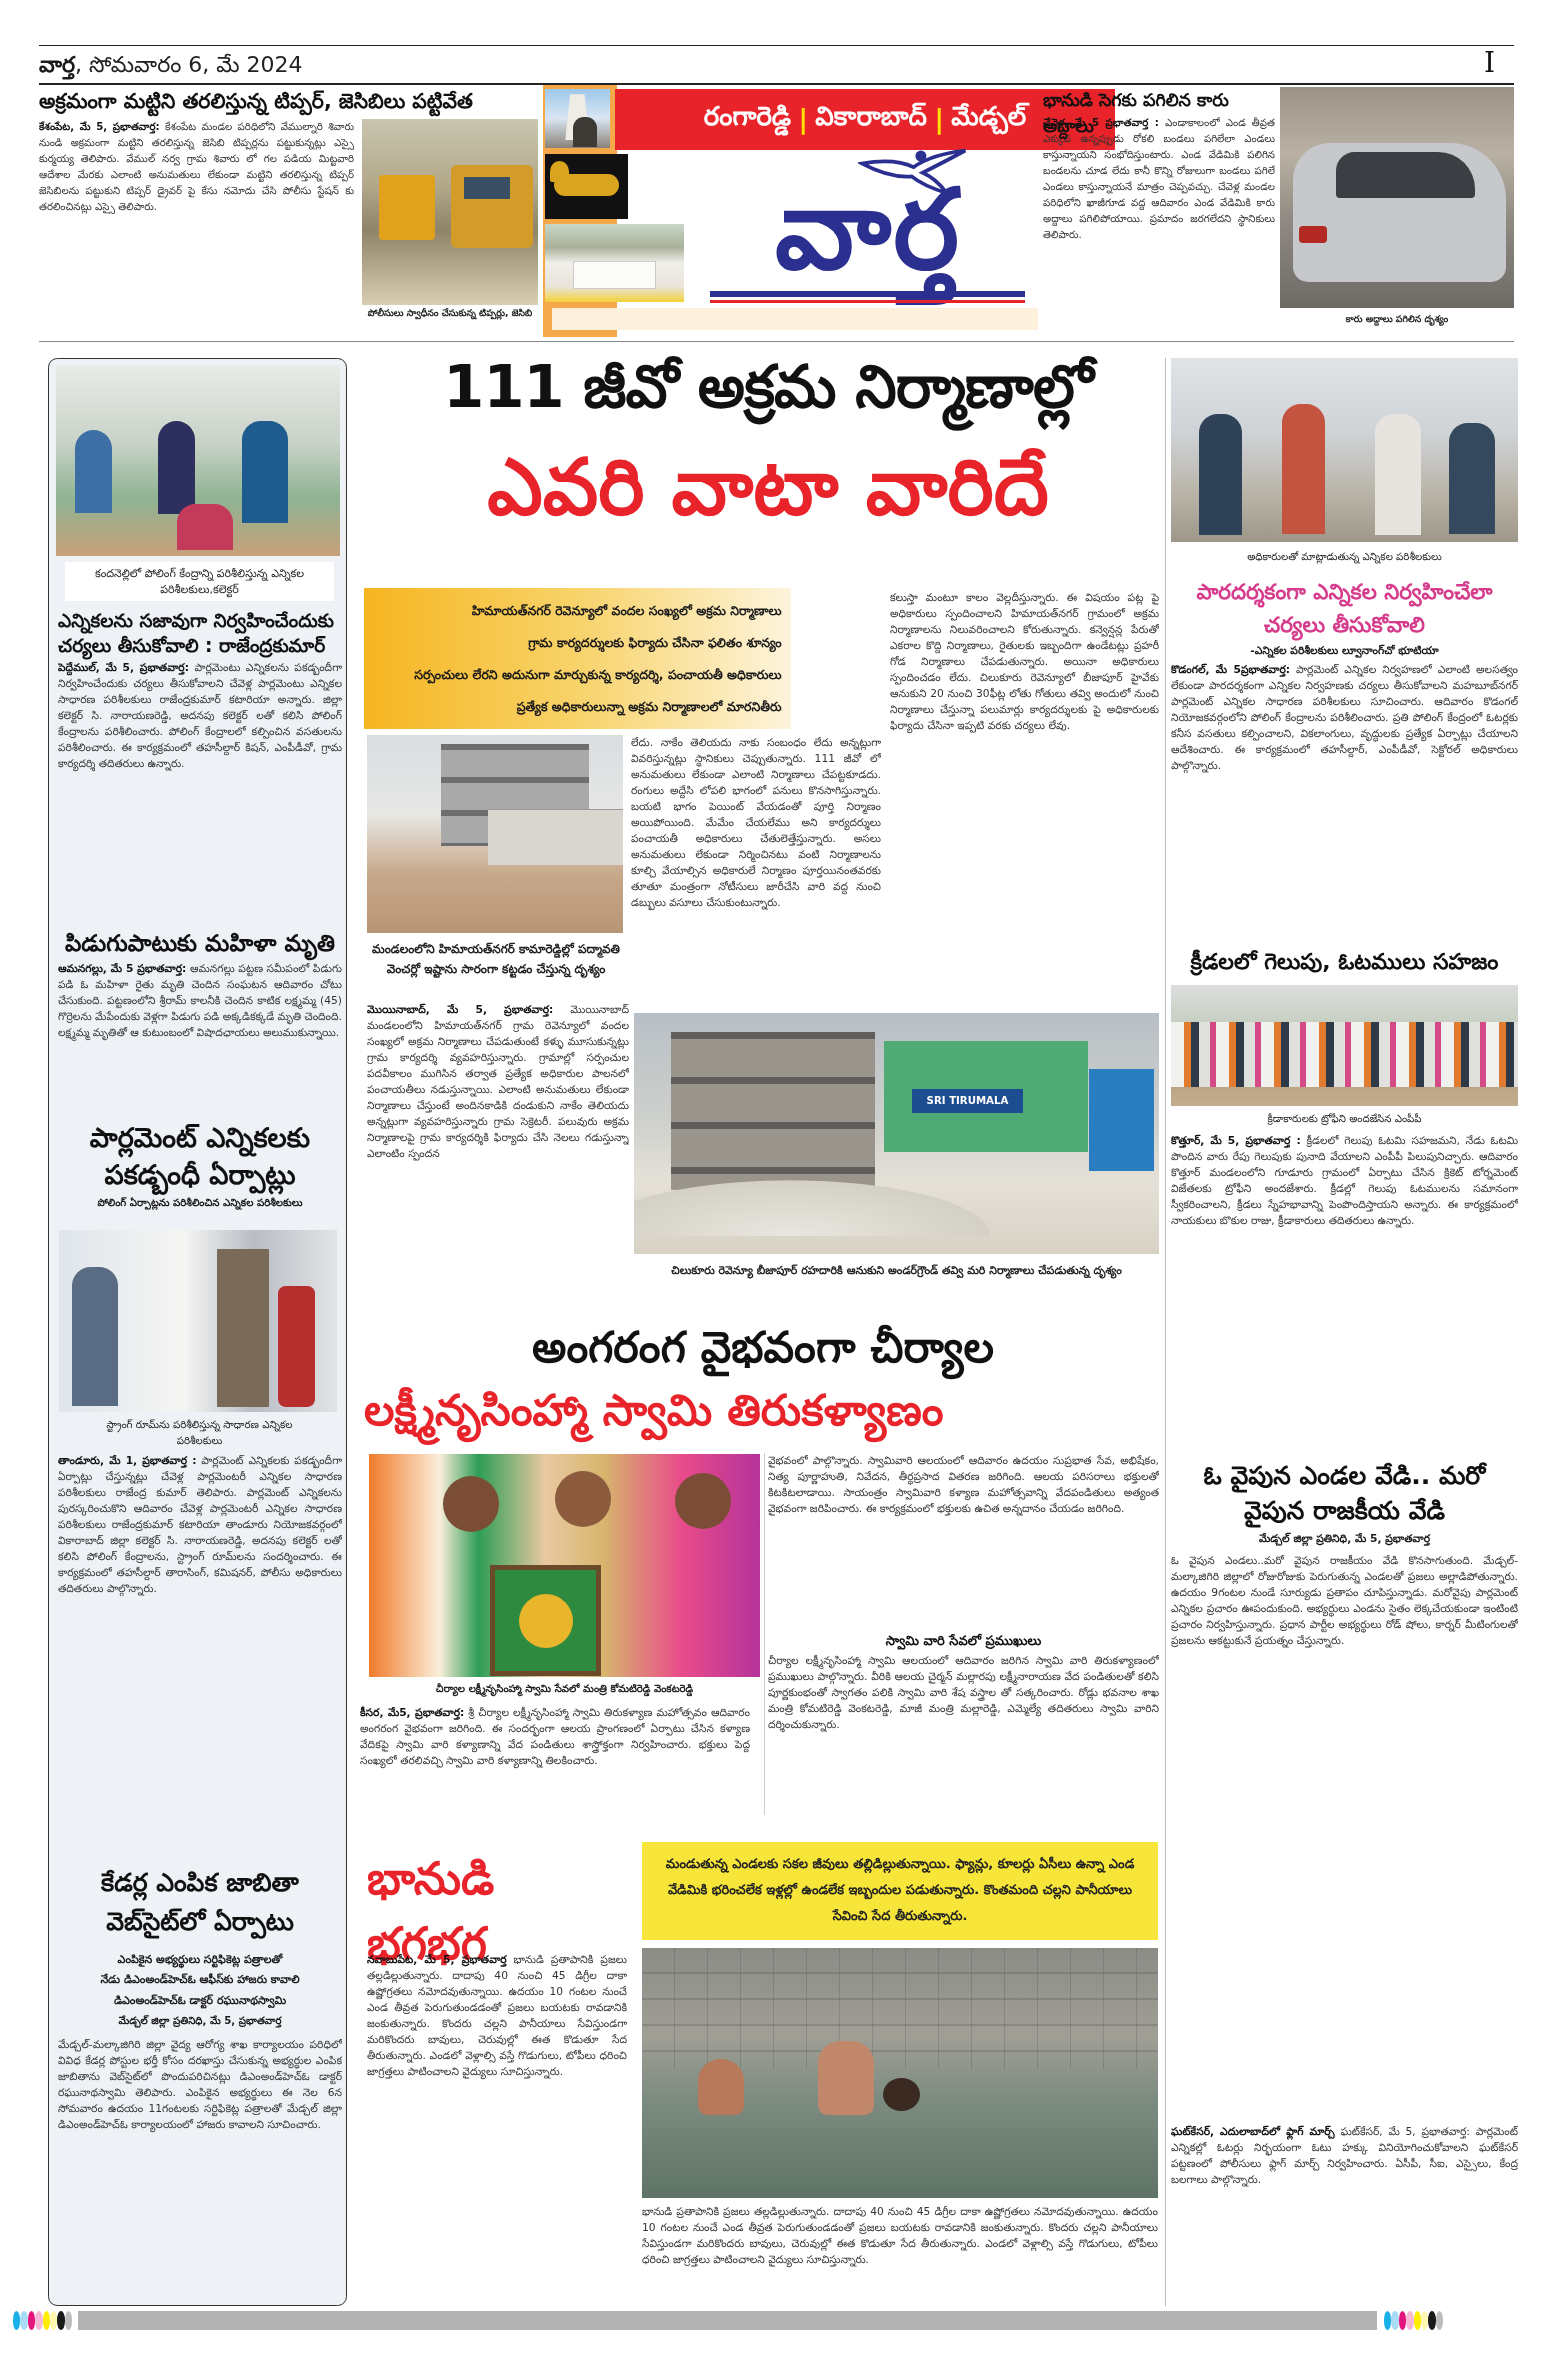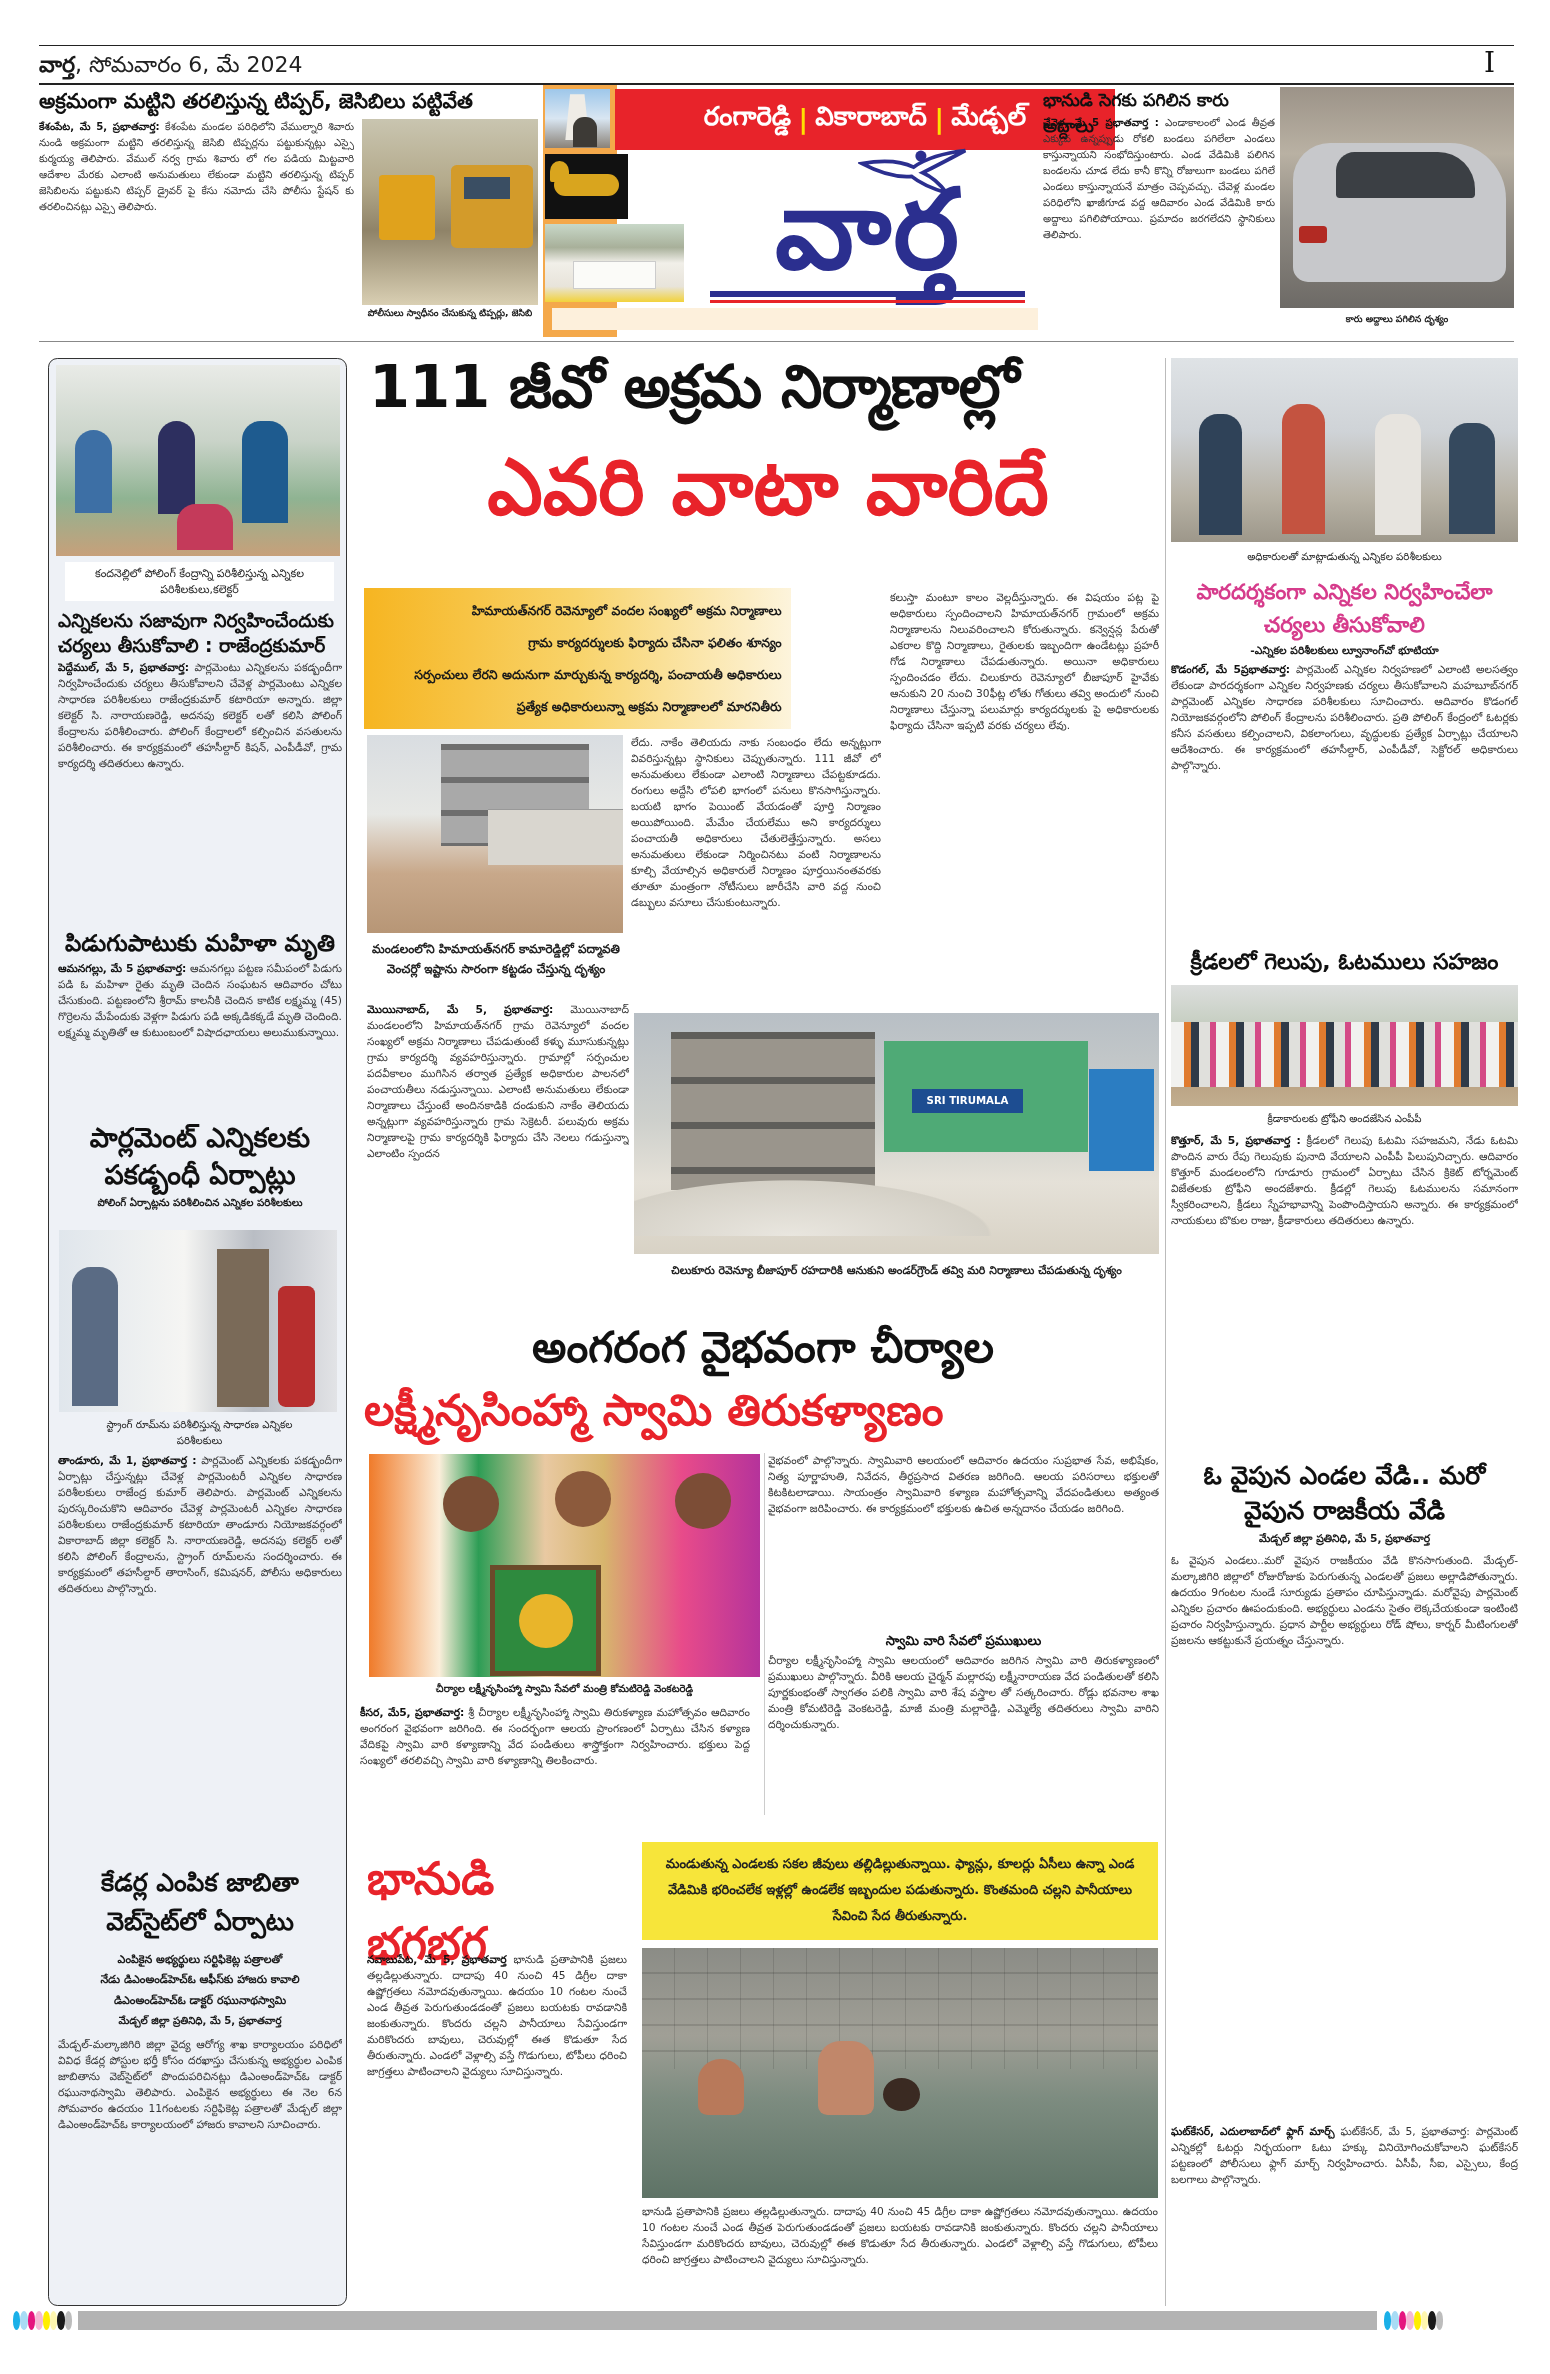--- a/index.html
+++ b/index.html
@@ -115,21 +115,21 @@
 
 <div class="abs hl-black" style="left:58px; top:1863px; width:284px; font-size:25px; line-height:39px; text-align:center;">కేడర్ల ఎంపిక జాబితా వెబ్‌సైట్‌లో ఏర్పాటు</div>
 <div class="abs" style="left:58px; top:1950px; width:284px; text-align:center; font-weight:bold; font-size:11px; line-height:20.4px;">
   <div>ఎంపికైన అభ్యర్థులు సర్టిఫికెట్ల పత్రాలతో</div>
   <div>నేడు డిఎంఅండ్‌హెచ్‌ఓ ఆఫీస్‌కు హాజరు కావాలి</div>
   <div>డిఎంఅండ్‌హెచ్‌ఓ డాక్టర్ రఘునాథస్వామి</div>
   <div style="font-size:10.2px;">మేడ్చల్ జిల్లా ప్రతినిధి, మే 5, ప్రభాతవార్త</div>
 </div>
 <div class="abs body-text" style="left:58px; top:2037px; width:284px; height:260px;">మేడ్చల్-మల్కాజిగిరి జిల్లా వైద్య ఆరోగ్య శాఖ కార్యాలయం పరిధిలో వివిధ కేడర్ల పోస్టుల భర్తీ కోసం దరఖాస్తు చేసుకున్న అభ్యర్థుల ఎంపిక జాబితాను వెబ్‌సైట్‌లో పొందుపరిచినట్లు డిఎంఅండ్‌హెచ్‌ఓ డాక్టర్ రఘునాథస్వామి తెలిపారు. ఎంపికైన అభ్యర్థులు ఈ నెల 6న సోమవారం ఉదయం 11గంటలకు సర్టిఫికెట్ల పత్రాలతో మేడ్చల్ జిల్లా డిఎంఅండ్‌హెచ్‌ఓ కార్యాలయంలో హాజరు కావాలని సూచించారు.</div>
 
-<div class="abs hl-black" style="left:369px; top:345px; width:798px; font-size:59px; line-height:83px; text-align:left; letter-spacing:-0.9px;">111 జీవో అక్రమ నిర్మాణాల్లో</div>
+<div class="abs hl-black" style="left:369px; top:345px; width:798px; font-size:59px; line-height:83px; text-align:center; letter-spacing:-0.9px;">111 జీవో అక్రమ నిర్మాణాల్లో</div>
 <div class="abs hl-red" style="left:369px; top:432px; width:798px; font-size:78px; line-height:111px; text-align:center;">ఎవరి వాటా వారిదే</div>
 
 <div class="abs" style="left:364px; top:588px; width:427px; height:141px; background:linear-gradient(90deg,#f6b521 0%,#f8d36a 50%,#fdf4dc 100%); padding:7.4px 9.3px; font-size:12.5px; line-height:32px; font-weight:bold; color:#1a1a1a;text-align:right;">
   <div>హిమాయత్‌నగర్ రెవెన్యూలో వందల సంఖ్యలో అక్రమ నిర్మాణాలు</div>
   <div>గ్రామ కార్యదర్శులకు ఫిర్యాదు చేసినా ఫలితం శూన్యం</div>
   <div>సర్పంచులు లేరని అదునుగా మార్చుకున్న కార్యదర్శి, పంచాయతీ అధికారులు</div>
   <div>ప్రత్యేక అధికారులున్నా అక్రమ నిర్మాణాలలో మారనితీరు</div>
 </div>
 
 <div class="photo" style="left:367px; top:735px; width:256px; height:198px; background:linear-gradient(180deg,#d9dde1 0%,#e7e8e5 40%,#c8a88a 70%,#b79676 100%);">

